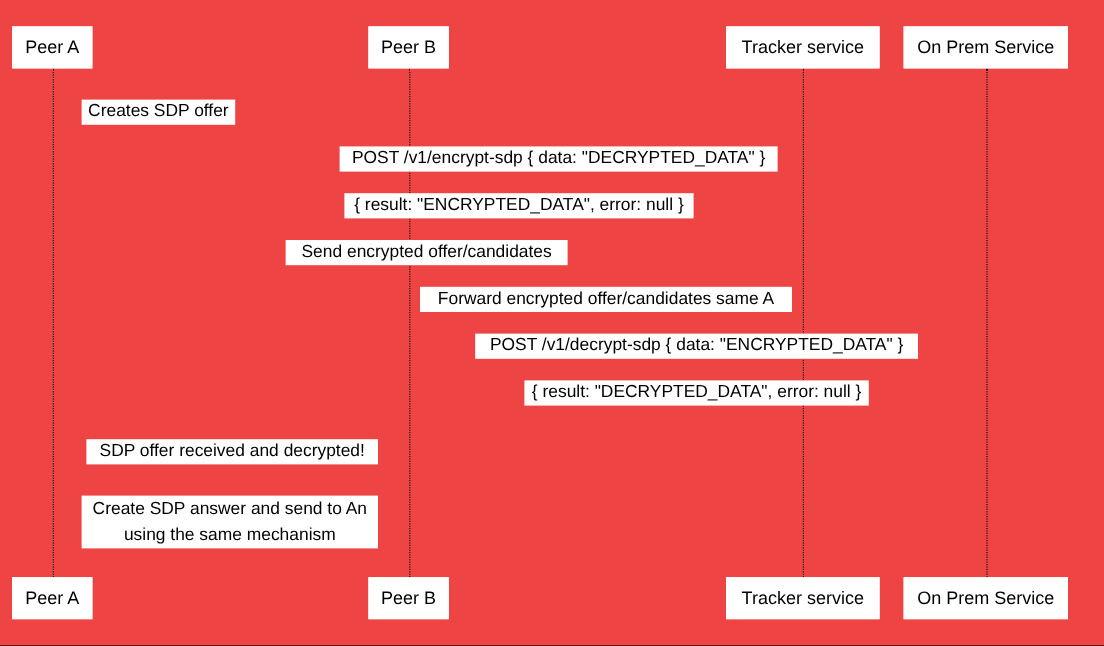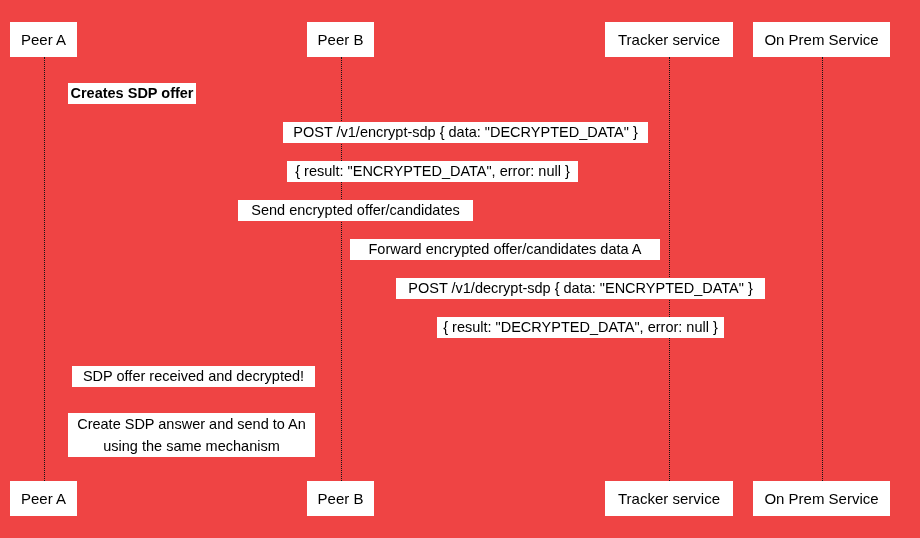--- a/index.html
+++ b/index.html
@@ -71,29 +71,29 @@
   <div class="lifeline" style="left:43.5px;"></div>
   <div class="lifeline" style="left:340.5px;"></div>
   <div class="lifeline" style="left:669px;"></div>
   <div class="lifeline" style="left:821.5px;"></div>
 
   <div class="participant" style="left:10px; top:22px; width:67px;">Peer A</div>
   <div class="participant" style="left:307px; top:22px; width:67px;">Peer B</div>
   <div class="participant" style="left:605px; top:22px; width:128px;">Tracker service</div>
   <div class="participant" style="left:753px; top:22px; width:137px;">On Prem Service</div>
 
-  <div class="msg" style="left:68px; top:83px; width:128px;font-weight:bold;">Creates SDP offer</div>
+  <div class="msg" style="left:68px; top:83px; width:128px;">Creates SDP offer</div>
 
   <div class="msg" style="left:250px; top:122px; width:365px;margin-left:33px;">POST /v1/encrypt-sdp { data: "DECRYPTED_DATA" }</div>
 
   <div class="msg" style="left:287px; top:161px; width:291px;">{ result: "ENCRYPTED_DATA", error: null }</div>
 
   <div class="msg" style="left:238px; top:200px; width:235px;text-align:center;">Send encrypted offer/candidates</div>
 
-  <div class="msg" style="left:350px; top:239px; width:310px;">Forward encrypted offer/candidates data A</div>
+  <div class="msg" style="left:350px; top:239px; width:310px;">Forward encrypted offer/candidates same A</div>
 
   <div class="msg" style="left:396px; top:278px; width:369px;">POST /v1/decrypt-sdp { data: "ENCRYPTED_DATA" }</div>
 
   <div class="msg" style="left:437px; top:317px; width:287px;">{ result: "DECRYPTED_DATA", error: null }</div>
 
   <div class="msg" style="left:72px; top:366px; width:243px;">SDP offer received and decrypted!</div>
 
   <div class="msg note2" style="left:68px; top:413px; width:247px;">
     <div>Create SDP answer and send to An</div>
     <div>using the same mechanism</div>

